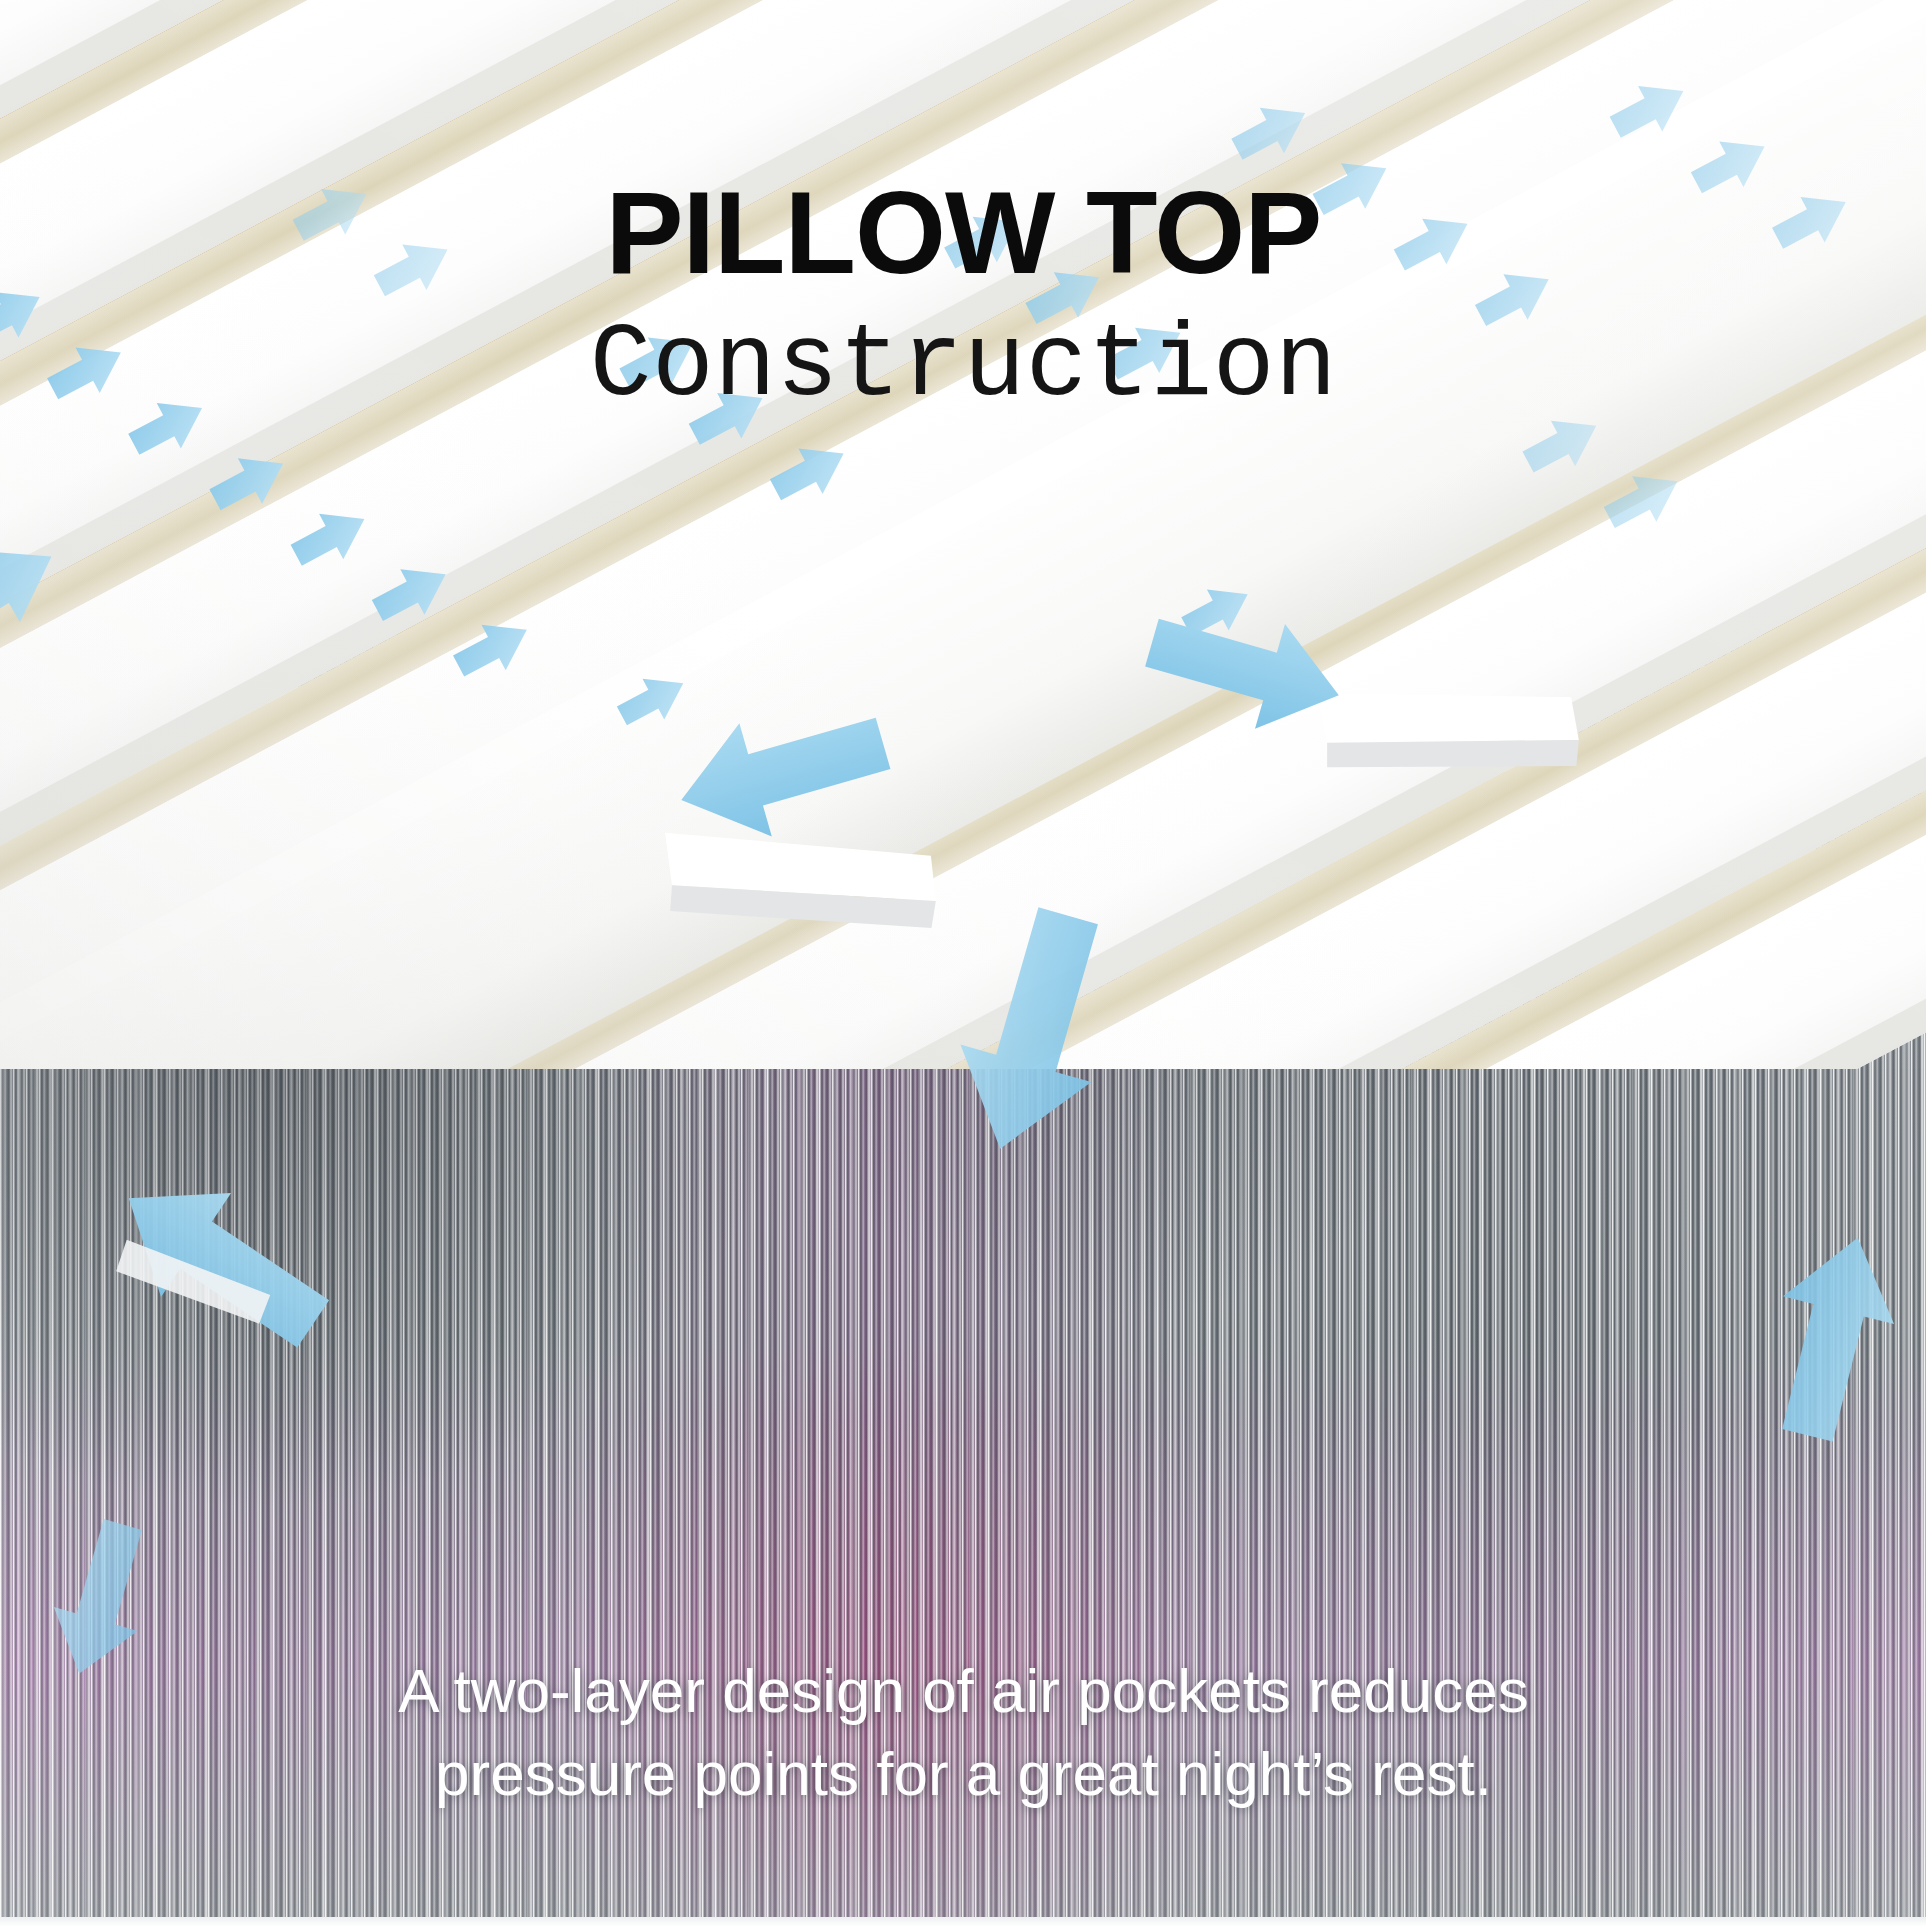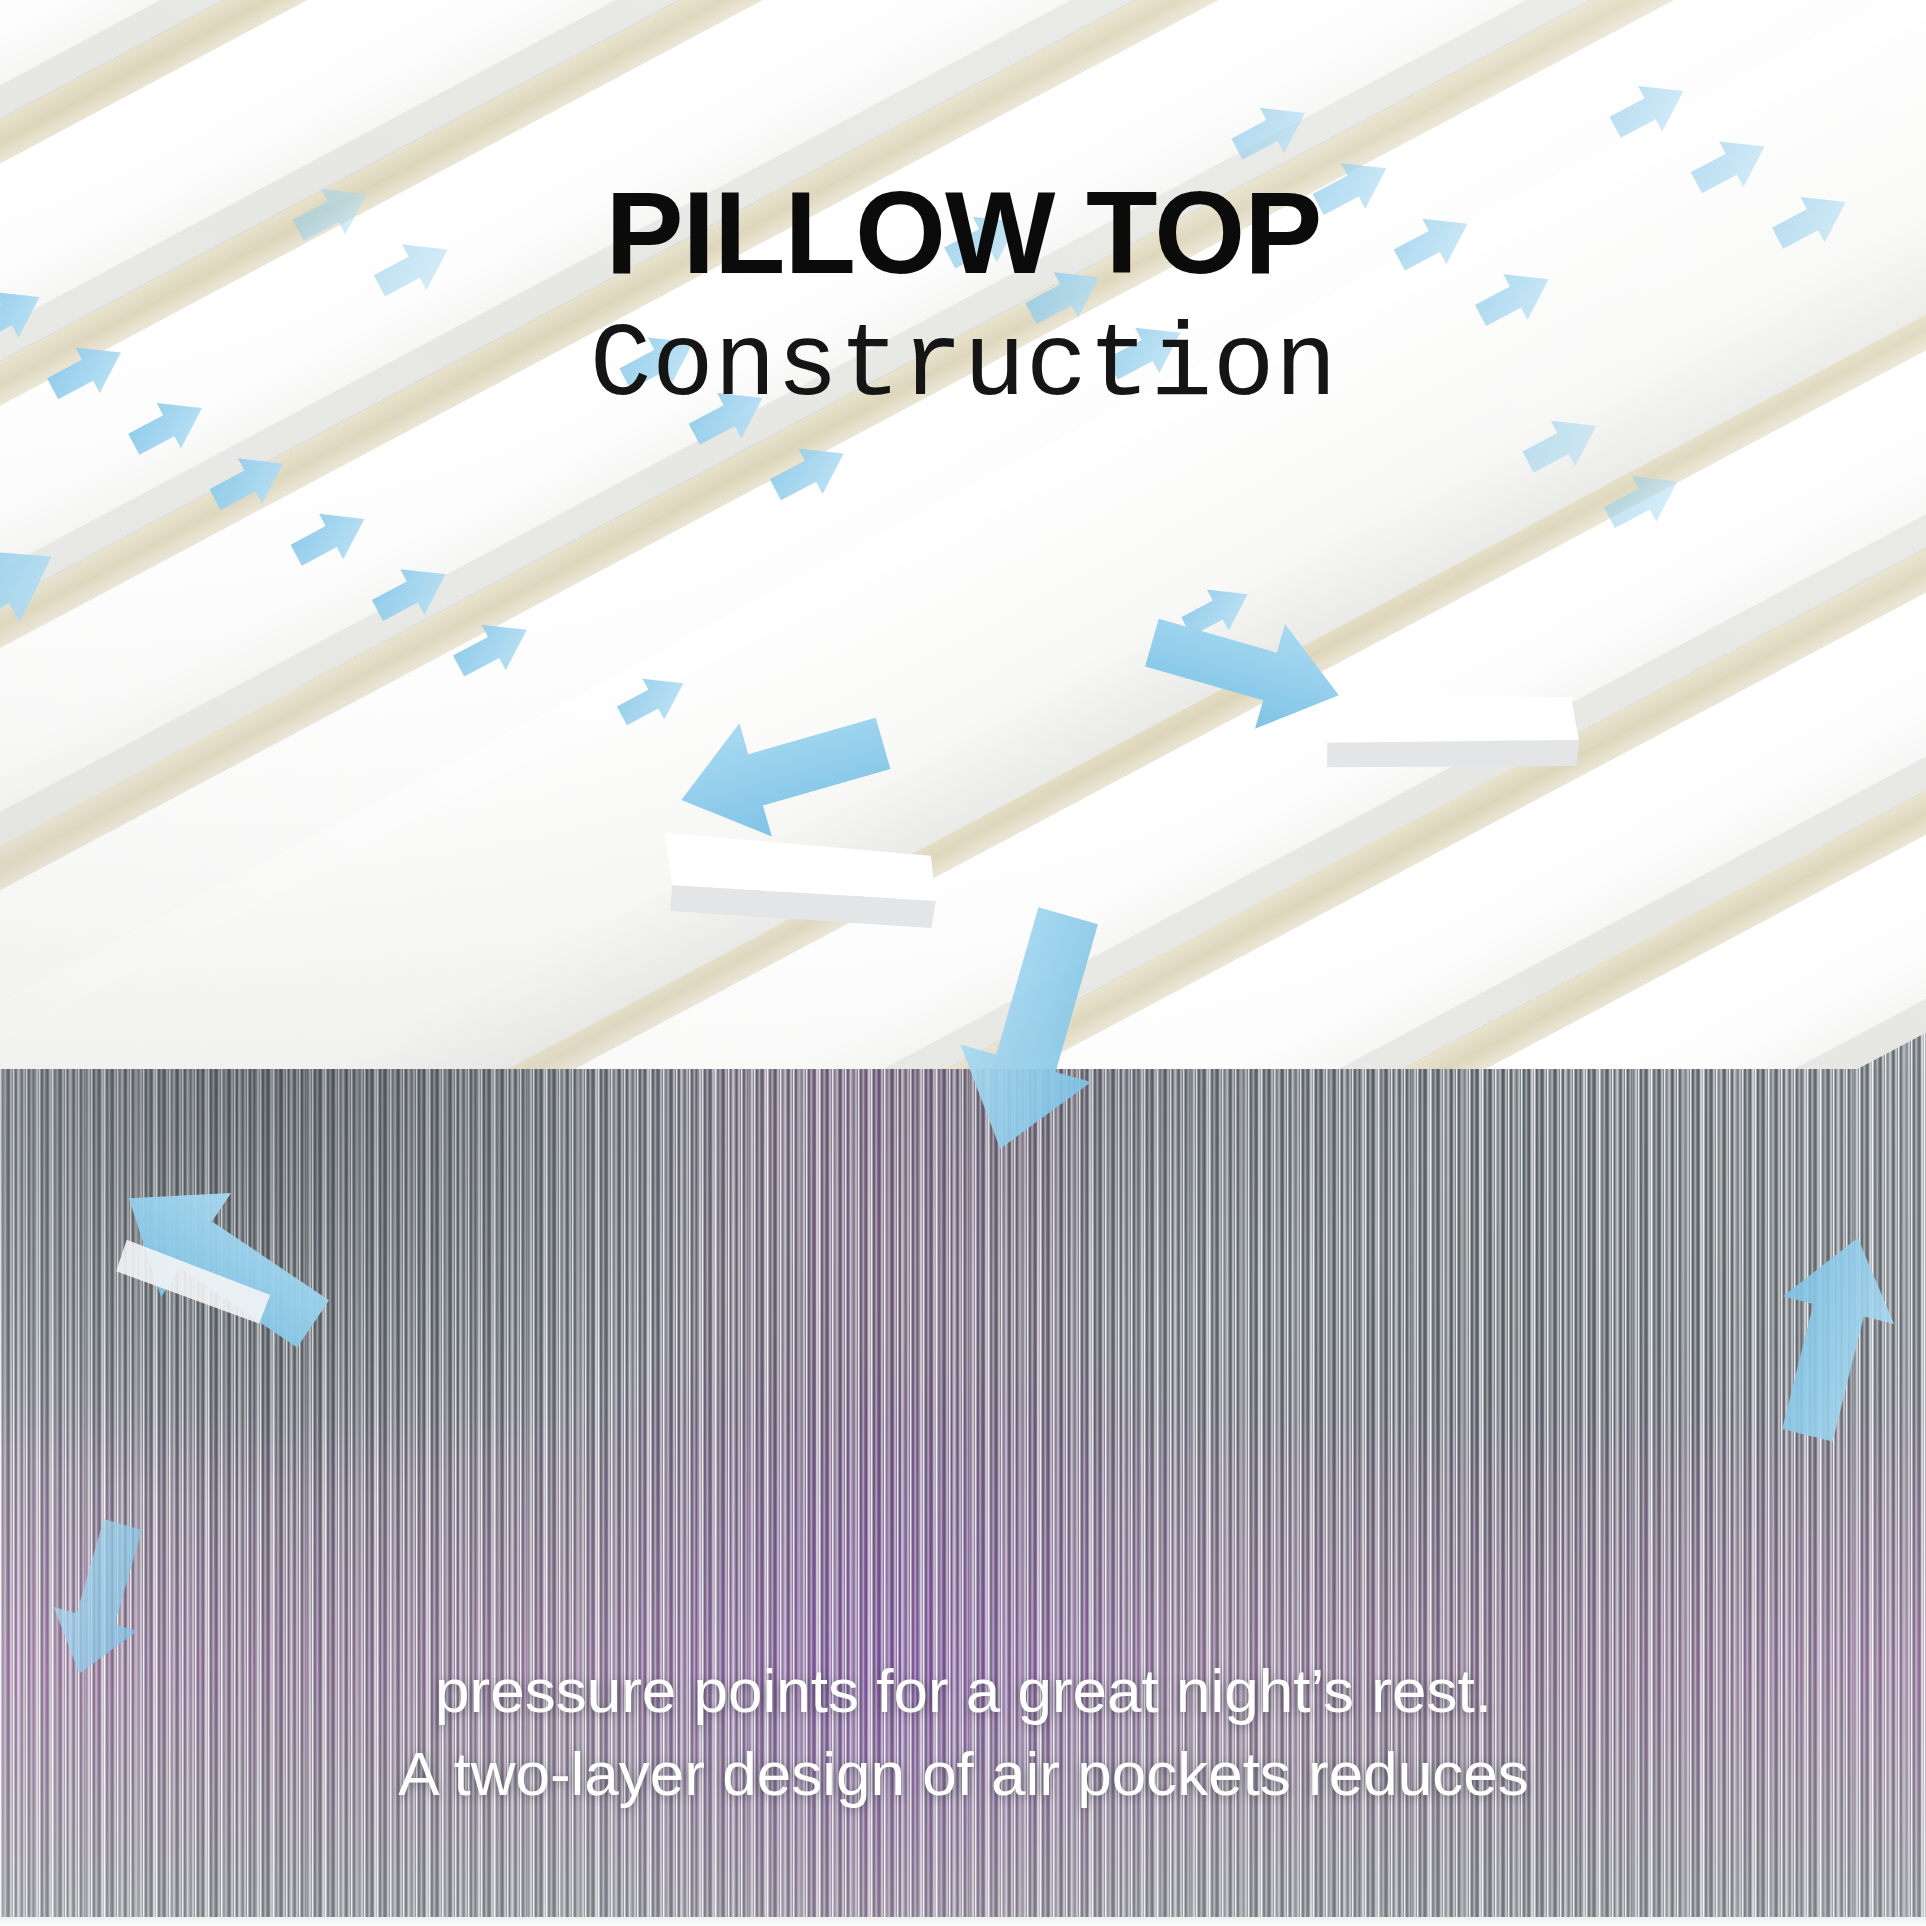--- a/index.html
+++ b/index.html
@@ -3,21 +3,21 @@
 <meta charset="utf-8">
 <title>Pillow Top Construction</title>
 <style>
   html,body{margin:0;padding:0;background:#ffffff;}
   body{font-family:"Liberation Sans", sans-serif;}
 
   #stage{
     position:relative;
     width:1927px;height:1927px;
     overflow:hidden;
-    background:#3b82f6;
+    background:#a16207;
   }
 
   
   .fibre{
     position:absolute;left:0;top:634px;width:1927px;height:1293px;
     background:
       repeating-linear-gradient(90deg,
         rgba(255,255,255,.85) 0px, rgba(255,255,255,.85) 1px,
         rgba(90,95,100,.50) 2px, rgba(120,126,132,.25) 4px,
         rgba(255,255,255,.55) 5px, rgba(255,255,255,.0) 7px,
@@ -390,20 +390,20 @@
       </g>
     </svg>
   </div>
 
   <div class="title-block">
     <span class="title-main">PILLOW TOP</span>
     <span class="title-sub">Construction</span>
   </div>
 
   <div class="caption">
+    <span>A two-layer design of air pockets reduces</span>
     <span>pressure points for a great night’s rest.</span>
-    <span>A two-layer design of air pockets reduces</span>
   </div>
 
   <div class="fibre-bottomstrip"></div>
 
 </div>
 
 
 </body></html>

